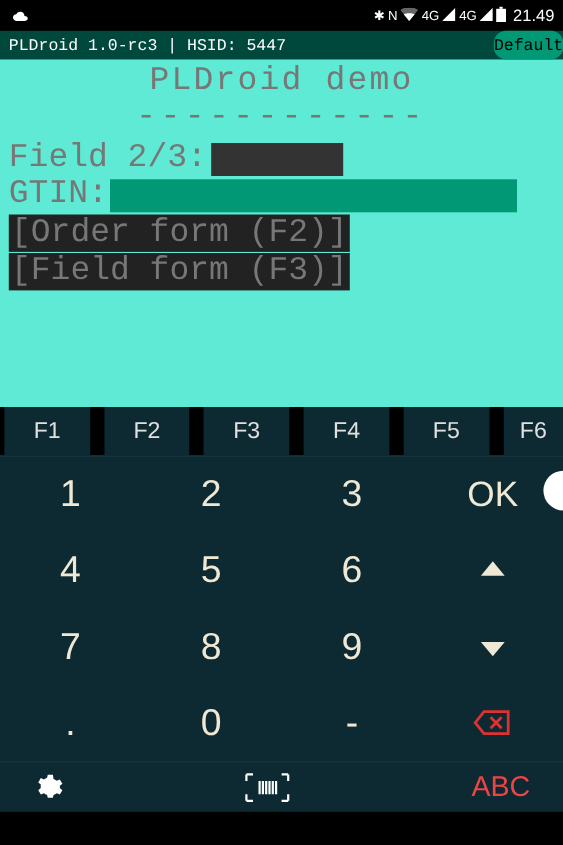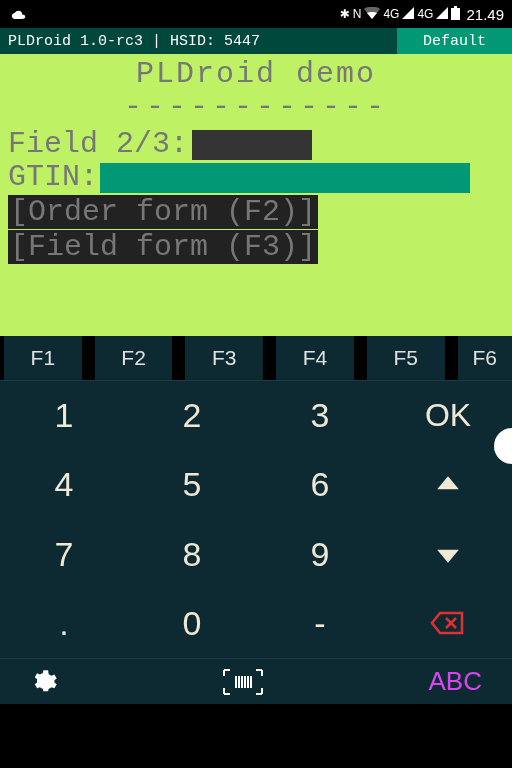--- a/index.html
+++ b/index.html
@@ -31,35 +31,36 @@
       display: flex;
       justify-content: space-between;
       align-items: center;
       padding: 0 8px;
       color: #fff;
       font-family: Liberation Mono, monospace;
       font-size: 15px;
     }
     .app-header .default {
       background: #019875;
-      color: #ffffff;
-      padding: 2px 26px;
+      color: #000000;
+      padding: 2px 0;
       height: 100%;
       display: flex;
       align-items: center;
       margin-right: -8px;
+      border-radius: 11px;
     }
     .terminal {
-      background: #bef264;
+      background: #5eead4;
       color: #777;
       font-family: 'Courier New', monospace;
       font-size: 30px;
       line-height: 1.1;
       padding: 4px 8px 0 8px;
-      height: 282px;
+      height: 316px;
     }
     .title-line { text-align: center; letter-spacing: 2px; }
     .dash-line { text-align: center; letter-spacing: 4px; margin-bottom: 4px; }
     .field-row { display: flex; align-items: center; }
     .field-label { white-space: pre; }
     .field-input-gray {
       background: #333;
       width: 120px;
       height: 30px;
       display: inline-block;
@@ -121,21 +122,21 @@
     .bottom-bar {
       height: 46px;
       background: #0d2a33;
       display: flex;
       align-items: center;
       justify-content: space-between;
       padding: 0 30px 0 30px;
       border-top: 1px solid #1a3a44;
     }
     .bottom-icon {
-      color: #d946ef;
+      color: #ef4444;
       cursor: pointer;
       display: flex;
       align-items: center;
       justify-content: center;
       font-family: sans-serif;
       font-size: 26px;
       font-weight: 500;
     }
     .side-bubble {
       position: absolute;

